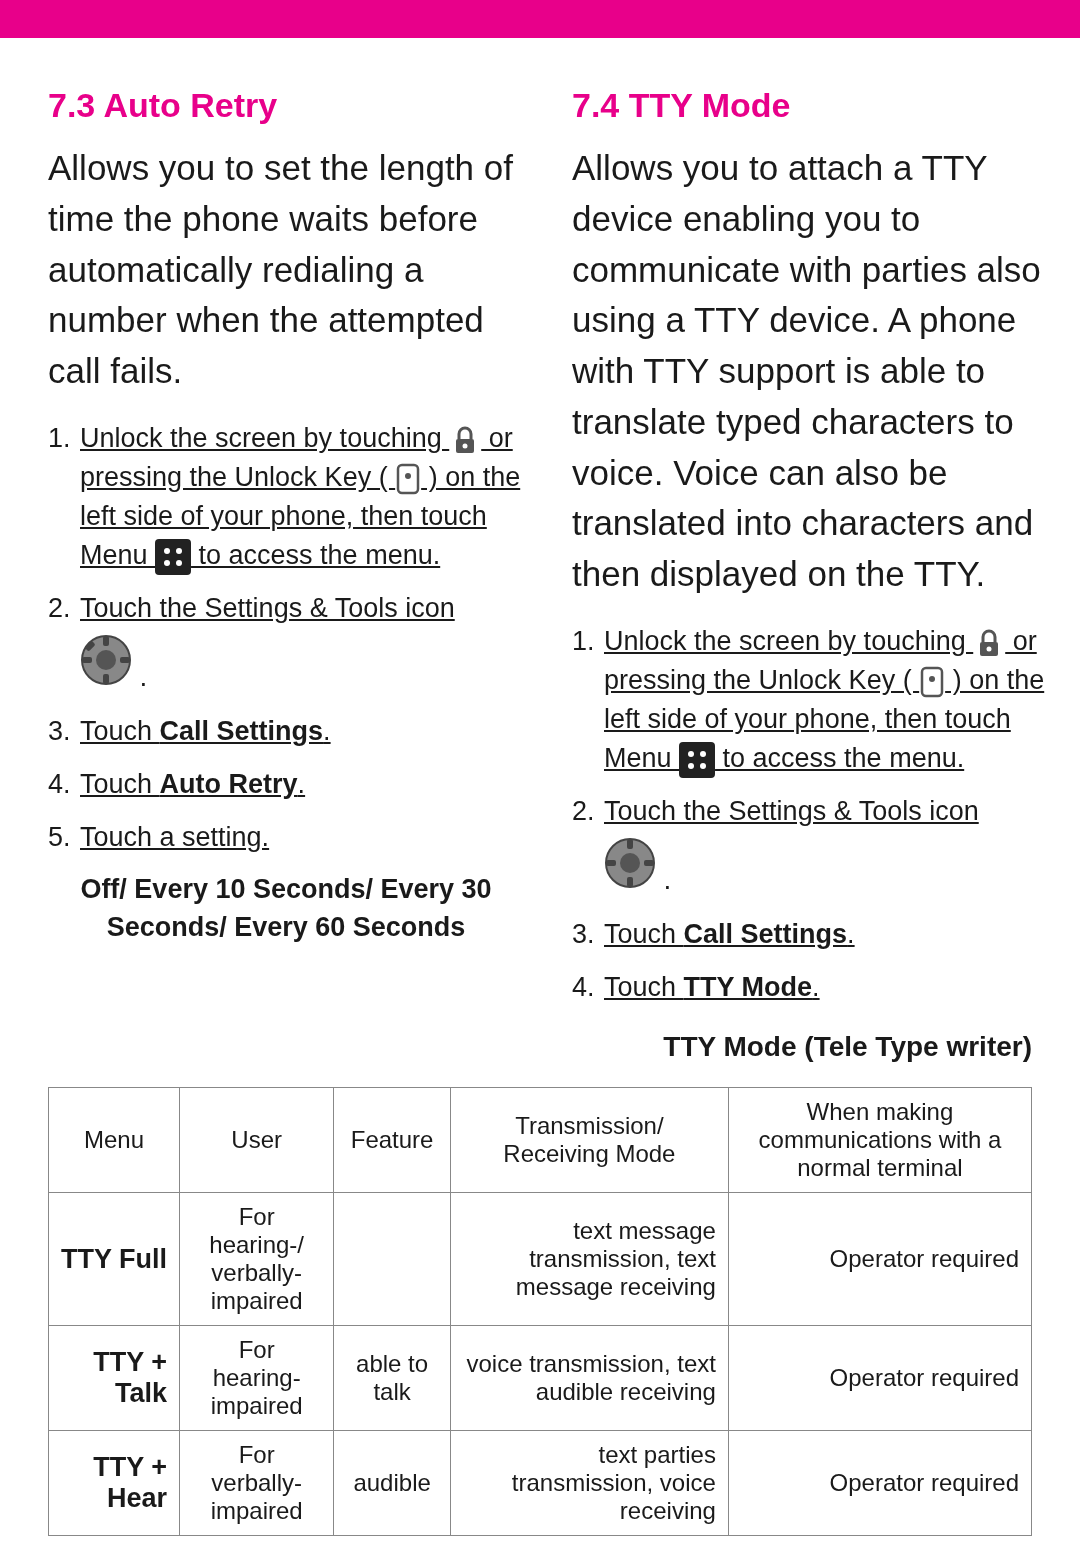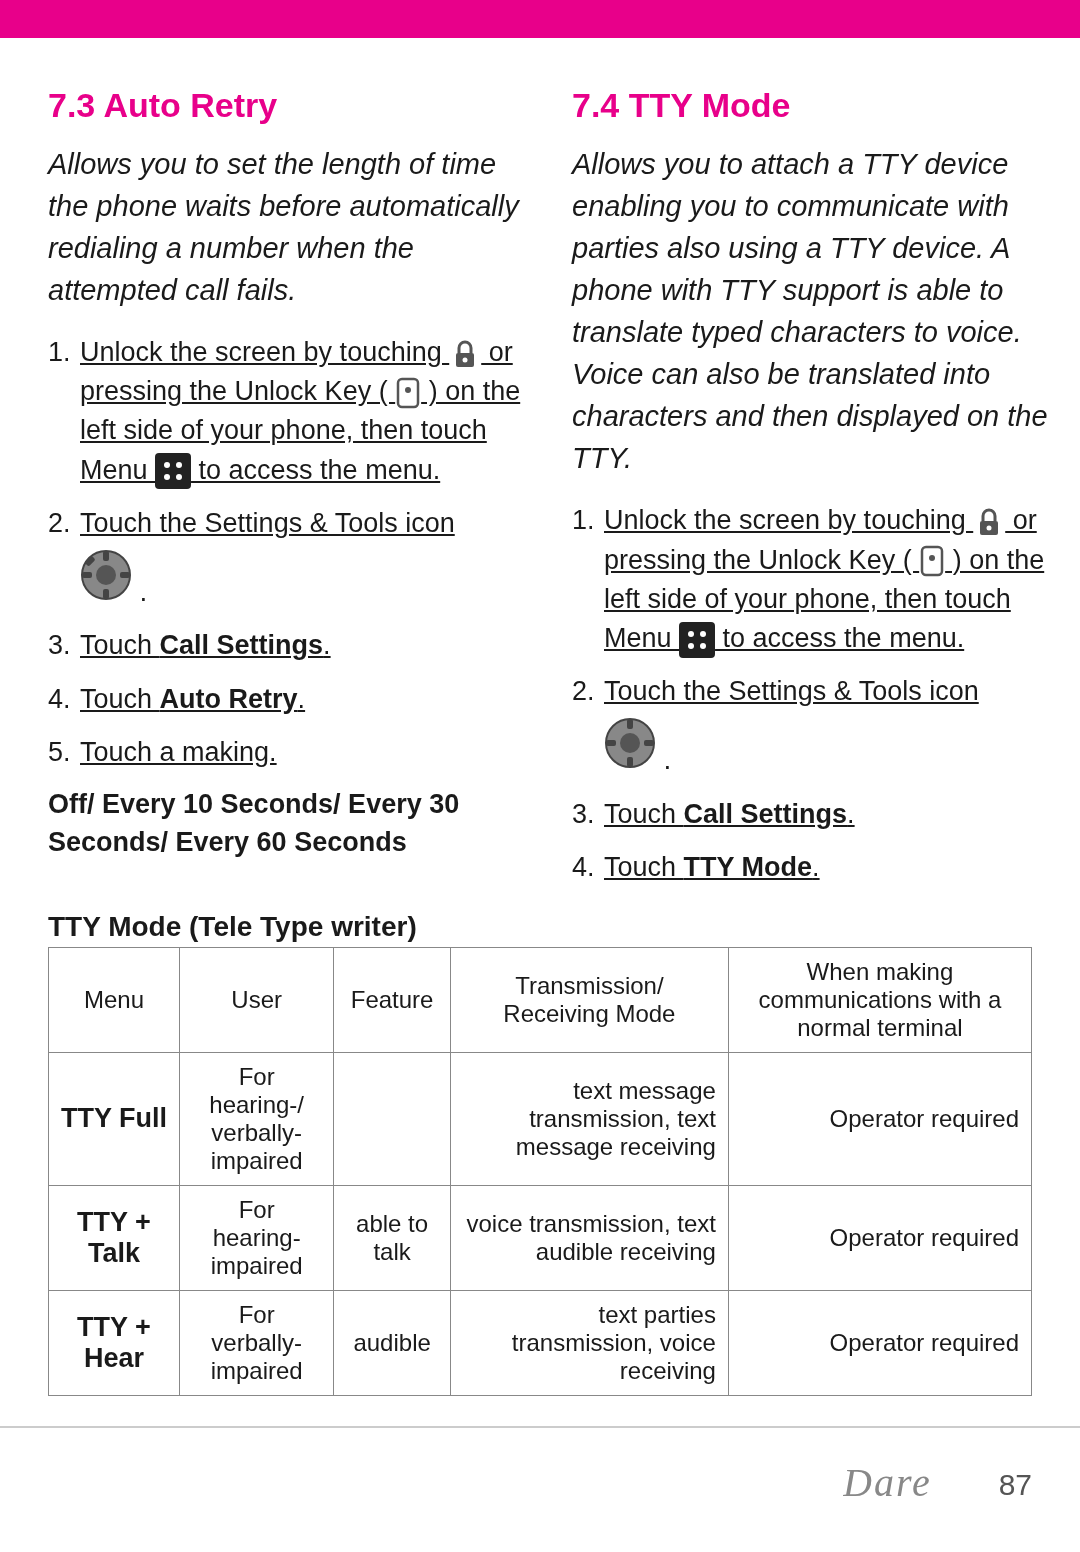--- a/index.html
+++ b/index.html
@@ -37,25 +37,24 @@
     }
 
     .section-title {
       color: #e8008a;
       font-size: 34px;
       font-weight: bold;
       margin-bottom: 18px;
     }
 
     .section-intro {
-      font-size: 29px;
+      font-size: 35px;
       line-height: 1.45;
       margin-bottom: 22px;
       color: #1a1a1a;
-      font-style: italic;
     }
 
     .steps-list {
       list-style: none;
       padding: 0;
     }
 
     .steps-list li {
       display: flex;
       align-items: flex-start;
@@ -74,26 +73,28 @@
     .step-content {
       flex: 1;
       text-decoration: underline;
     }
 
     .subsection-bold {
       font-size: 27px;
       font-weight: bold;
       margin: 10px 0 18px 0;
       line-height: 1.4;
+      text-align: center;
     }
 
     .tty-mode-header {
       font-size: 28px;
       font-weight: bold;
-      margin-bottom: 4px;
+      margin-bottom: 24px;
+      text-align: right;
     }
 
     
     .tty-table-section {
       padding: 0 48px;
       margin-top: 10px;
     }
 
     .tty-table {
       width: 100%;
@@ -125,21 +126,21 @@
       font-size: 27px;
       white-space: nowrap;
     }
 
     .tty-table tbody td {
       font-size: 24px;
       text-align: right;
     }
 
     .tty-table tbody td:first-child {
-      text-align: center;
+      text-align: right;
     }
 
     .tty-table tbody td:nth-child(2),
     .tty-table tbody td:nth-child(3) {
       text-align: center;
     }
 
     .footer-area {
       display: flex;
       justify-content: flex-end;
@@ -243,21 +244,21 @@
 
       <li>
         <span class="step-num">4.</span>
         <span class="step-content">
           Touch <strong>Auto Retry</strong>.
         </span>
       </li>
 
       <li>
         <span class="step-num">5.</span>
-        <span class="step-content">Touch a making.</span>
+        <span class="step-content">Touch a setting.</span>
       </li>
     </ol>
 
     <div class="subsection-bold">Off/ Every 10 Seconds/ Every 30 Seconds/ Every 60 Seconds</div>
   </div>
 
   <div class="right-col">
     <h2 class="section-title">7.4 TTY Mode</h2>
     <p class="section-intro">Allows you to attach a TTY device enabling you to communicate with parties also using a TTY device. A phone with TTY support is able to translate typed characters to voice. Voice can also be translated into characters and then displayed on the TTY.</p>
 

